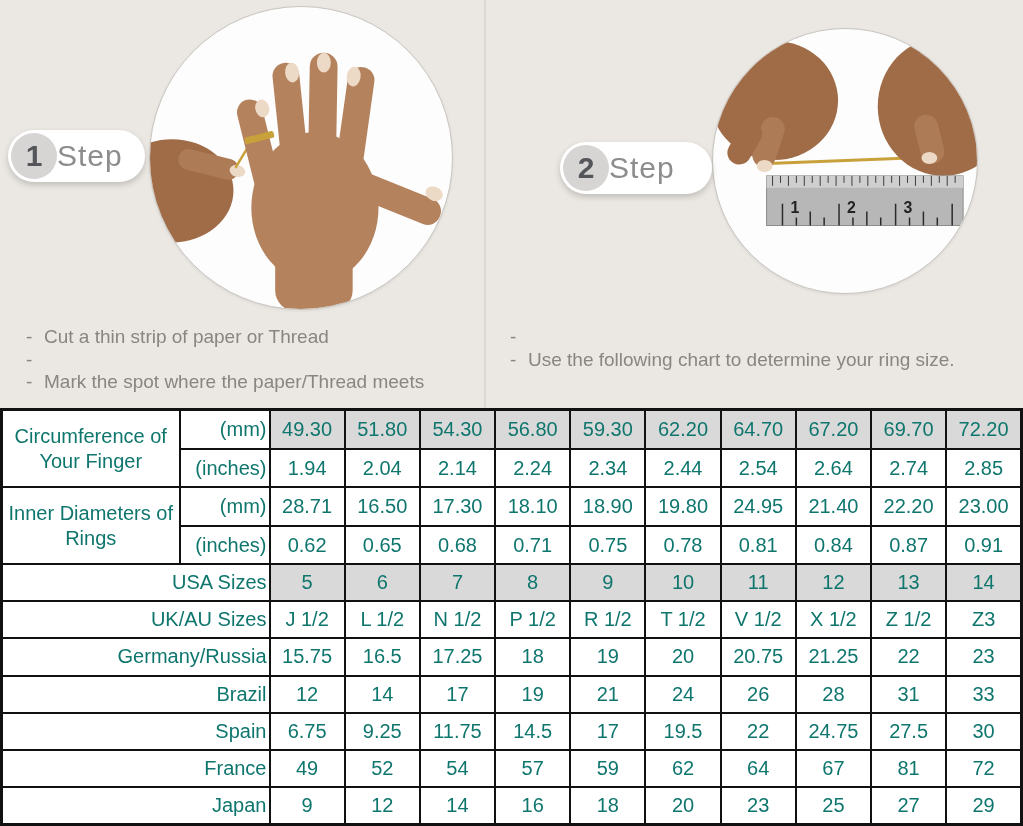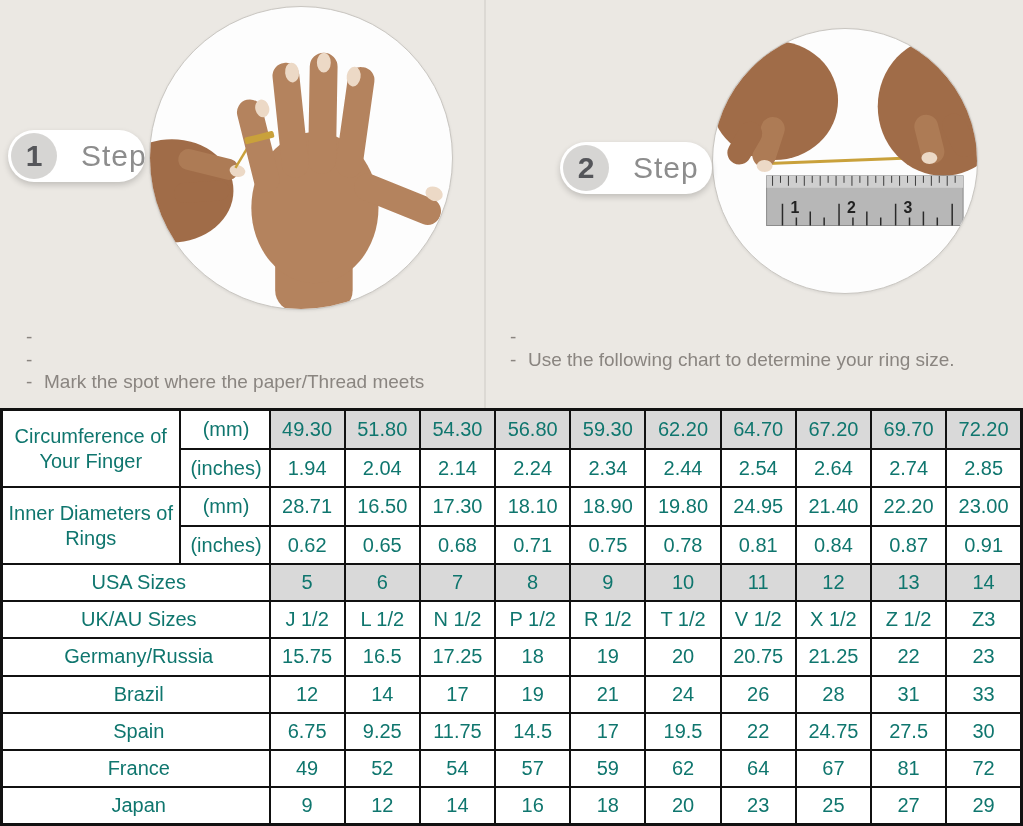--- a/index.html
+++ b/index.html
@@ -35,21 +35,21 @@
   .badge-1 { left: 8px;   top: 130px; width: 137px; }
   .badge-2 { left: 560px; top: 142px; width: 152px; }
   .step-num-circle {
     width: 46px; height: 46px; margin-left: 3px;
     border-radius: 50%; background: #d6d5d3;
     display: flex; align-items: center; justify-content: center;
     font-size: 30px; font-weight: bold; color: #55565a;
     flex: 0 0 auto;
   }
   .step-label {
-    margin-left: 24px; font-size: 30px; color: #8d8d8d; letter-spacing: 1px;
+    margin-left: 0; font-size: 30px; color: #8d8d8d; letter-spacing: 1px;
   }
 
   .bullets { position: absolute; margin: 0; padding: 0; list-style: none;
     font-size: 19px; color: #8a8580; line-height: 22.5px; }
   .bullets-1 { left: 20px;  top: 326px; }
   .bullets-2 { left: 504px; top: 326px; }
   .bullets li { display: flex; }
   .bullet-dash { width: 24px; flex: 0 0 auto; text-align: left; padding-left: 6px; }
 
   
@@ -63,22 +63,22 @@
   }
   #size-table td {
     border: 2px solid #111111;
     padding: 0 2px;
     text-align: center;
     vertical-align: middle;
     overflow: hidden;
     white-space: nowrap;
   }
   #size-table td.group-label { white-space: normal; line-height: 1.25; font-size: 20px; }
-  #size-table td.unit-cell   { text-align: center; padding-left: 5px; }
-  #size-table td.country-cell{ text-align: center; padding-left: 8px; }
+  #size-table td.unit-cell   { text-align: right; padding-left: 5px; }
+  #size-table td.country-cell{ text-align: right; padding-left: 8px; }
   #size-table td.shaded      { background: #d9d9d9; }
 </style>
 </head>
 <body>
 
 <div class="page">
 
   <div class="top-section">
     <div class="v-divider"></div>
 
@@ -198,20 +198,21 @@
     <div class="step-badge badge-2">
       <div class="step-num-circle">
         <span>2</span>
       </div>
       <span class="step-label">Step</span>
     </div>
 
     <ul class="bullets bullets-1">
       <li>
         <span class="bullet-dash">-</span>
+        <span>Cut a thin strip of paper or Thread</span>
       </li>
       <li>
         <span class="bullet-dash">-</span>
       </li>
       <li>
         <span class="bullet-dash">-</span>
         <span>Mark the spot where the paper/Thread meets</span>
       </li>
     </ul>
 

